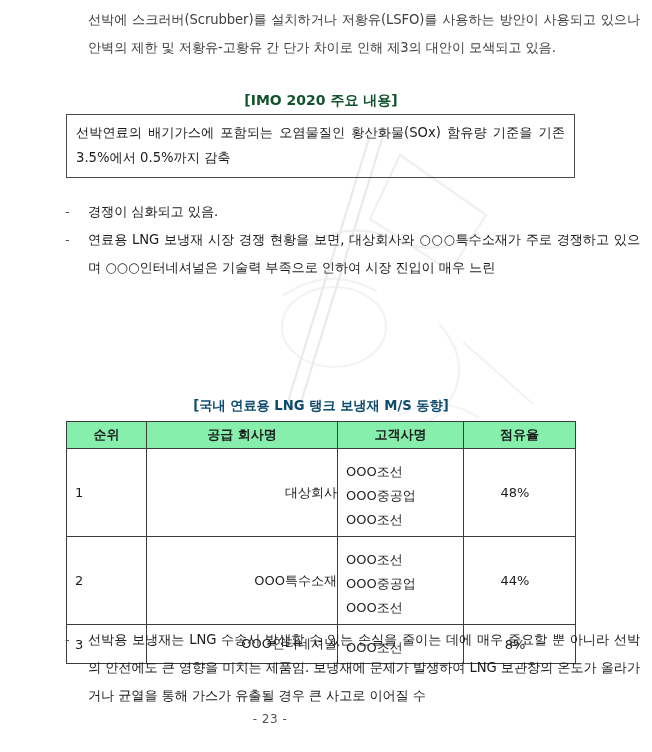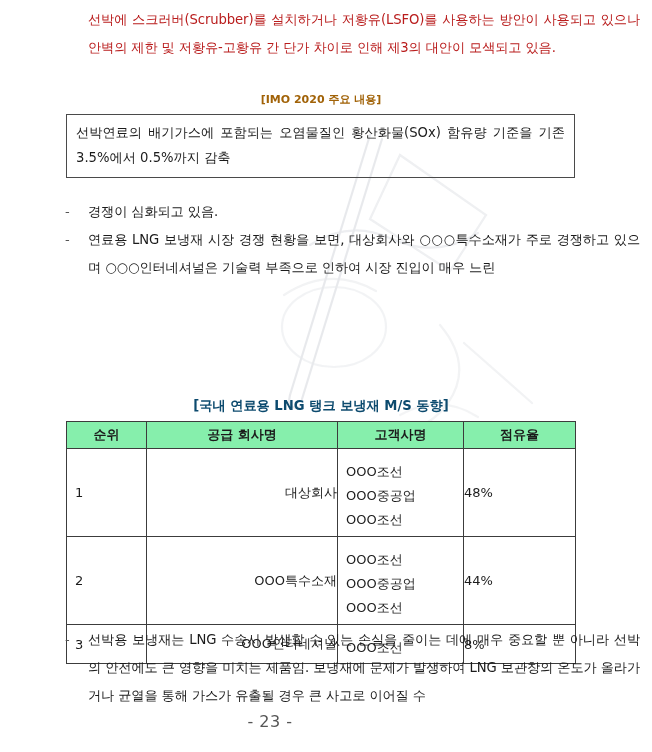--- a/index.html
+++ b/index.html
@@ -39,41 +39,41 @@
     padding: 0;
   }
 
   .para {
     position: absolute;
     font-size: 13.2px;
     line-height: 28px;
     text-align: justify;
     text-justify: inter-character;
     letter-spacing: -0.1px;
-    color: #b91c1c;
+    color: #404040;
   }
 
   
   .block-top {
     left: 88px;
     top: 6px;
     width: 552px;
   }
 
   
   .box-caption {
     position: absolute;
     left: 66px;
     top: 90px;
     width: 510px;
     text-align: center;
-    font-size: 11px;
+    font-size: 14px;
     font-weight: bold;
     line-height: 20px;
-    color: #a16207;
+    color: #14532d;
   }
 
   
   .callout {
     position: absolute;
     left: 66px;
     top: 114px;
     width: 509px;
     min-height: 48px;
     border: 1.4px solid #4a4a4a;
@@ -173,21 +173,21 @@
   }
   .ms-table td.customers {
     text-align: left;
     padding-left: 8px;
     padding-top: 10px;
     padding-bottom: 3px;
     line-height: 24px;
     font-size: 13px;
   }
   .ms-table td.share {
-    text-align: left;
+    text-align: center;
     padding-right: 9px;
     font-size: 13px;
   }
   .row-tall td { height: 74px; }
   .row-short td { height: 25px; }
   .cust-line { display: block; }
 
   
   .bullets-bottom {
     position: absolute;
@@ -196,21 +196,21 @@
     width: 578px;
   }
 
   
   .page-number {
     position: absolute;
     left: 0;
     top: 712px;
     width: 540px;
     text-align: center;
-    font-size: 16px;
+    font-size: 12px;
     color: #555555;
     letter-spacing: 0.5px;
   }
 </style>
 </head>
 <body>
 
 <div id="page">
 
   <svg id="watermark" viewBox="0 0 330 380" xmlns="http://www.w3.org/2000/svg">

